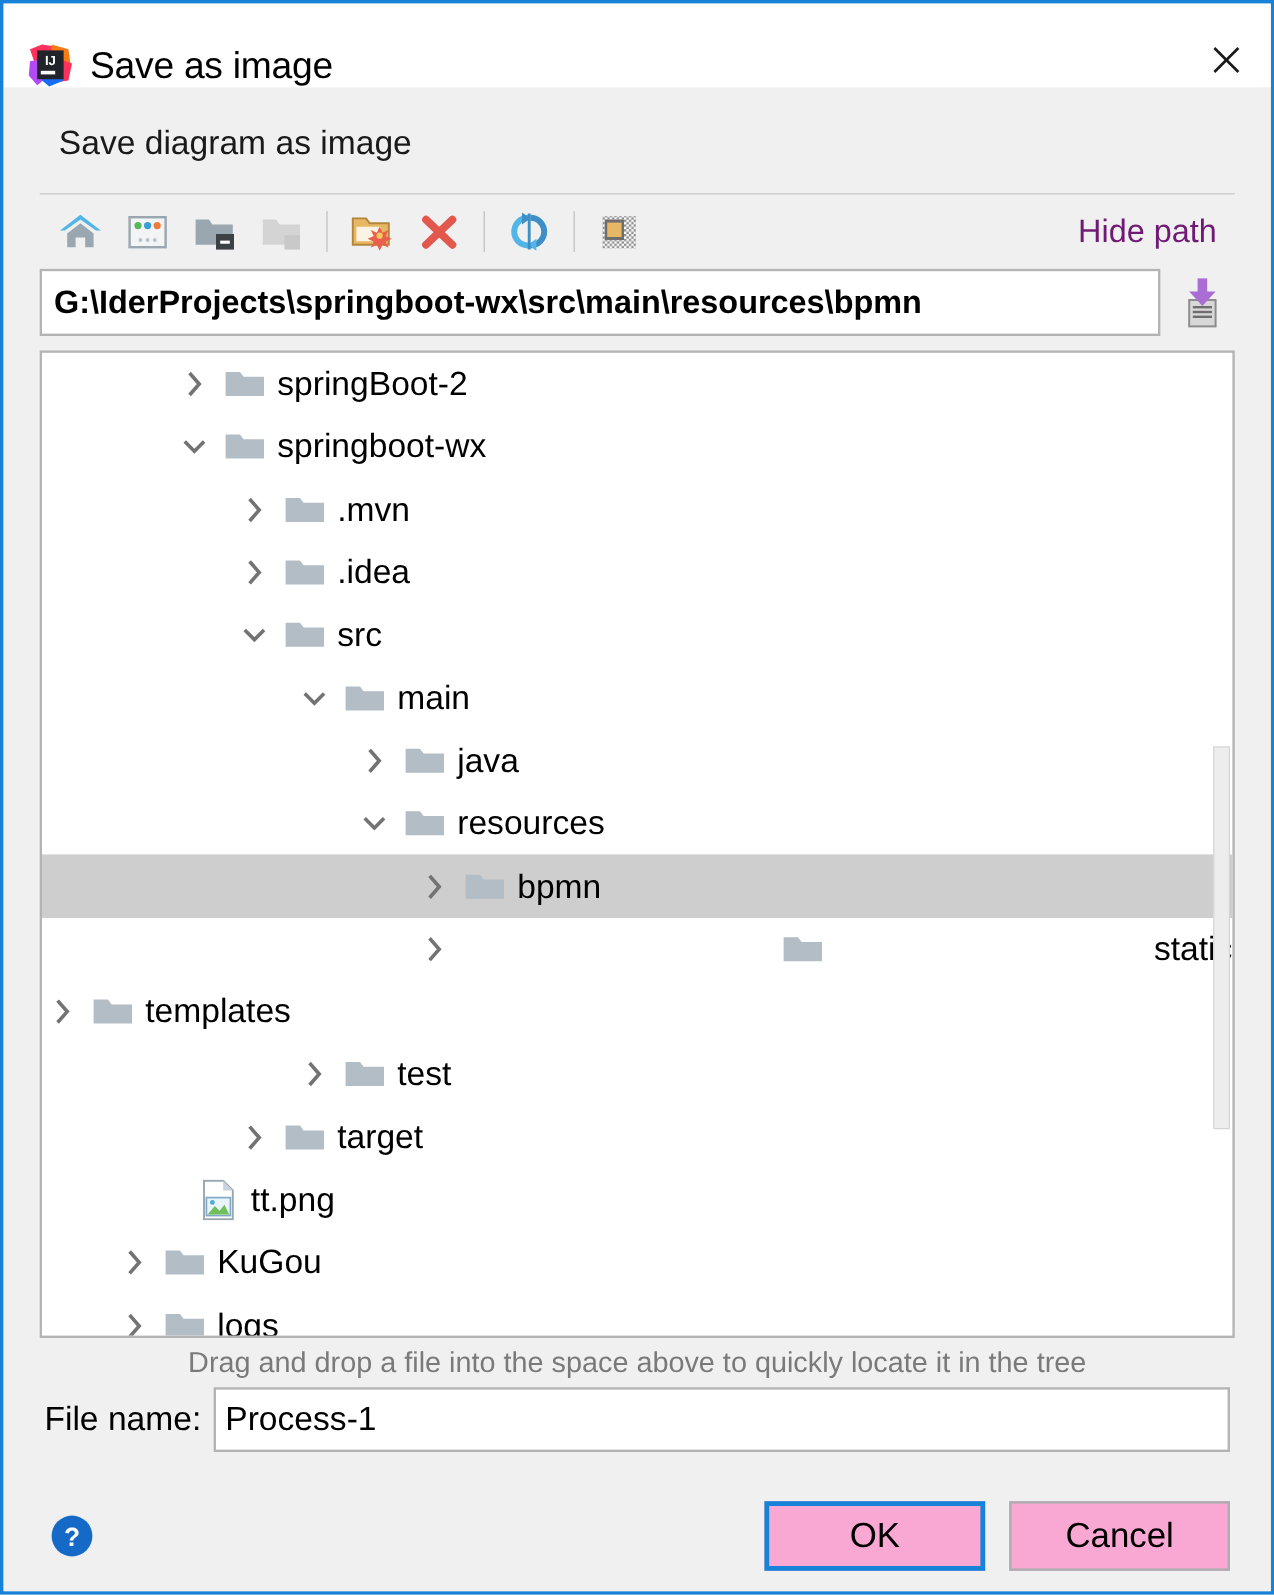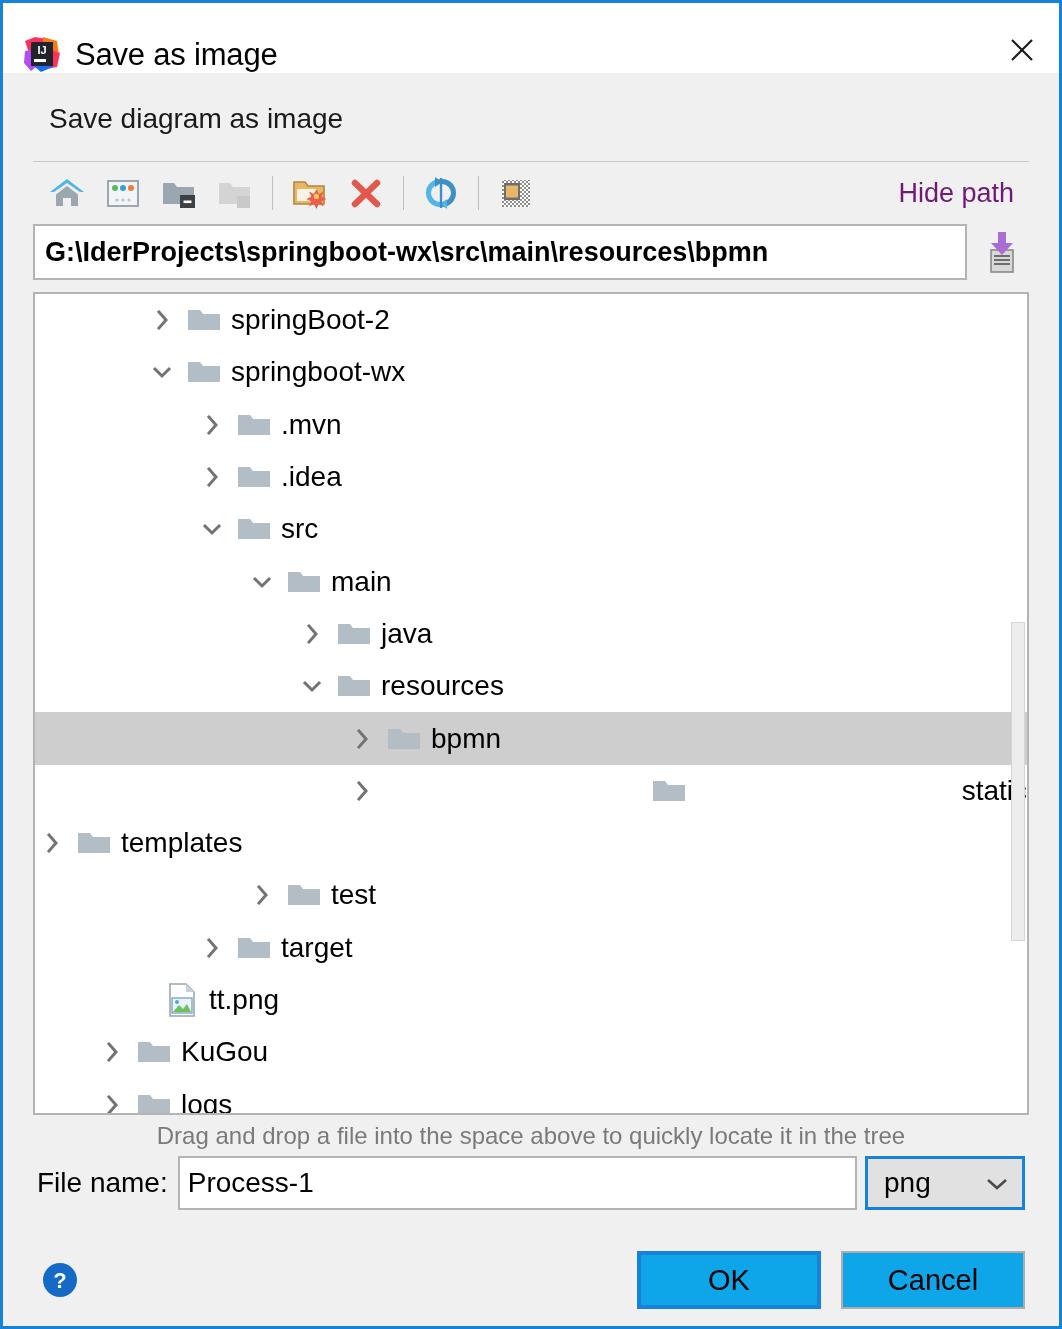--- a/index.html
+++ b/index.html
@@ -242,21 +242,21 @@
   }
   .help-btn {
     width: 46px; height: 46px;
     cursor: pointer;
     display: flex; align-items: center; justify-content: center;
   }
   .footer-spacer { flex: 1 1 auto; }
   .btn {
     height: 58px;
     min-width: 184px;
-    background: #0ea5e9;
+    background: #f9a8d4;
     border: 2px solid #ADADAD;
     display: flex;
     align-items: center;
     justify-content: center;
     font-size: 29px;
     color: #000000;
     cursor: pointer;
     margin-left: 20px;
   }
   .btn.default {
@@ -610,28 +610,20 @@
       <div class="scrollbar-track">
         <div class="scrollbar-thumb" id="sb-thumb" style="top: 40%; height: 39%;"></div>
       </div>
     </div>
 
     <div class="hint">Drag and drop a file into the space above to quickly locate it in the tree</div>
 
     <div class="filerow">
       <div class="file-label">File name:</div>
       <div class="file-input" placeholder="">Process-1</div>
-      <div class="ext-select">
-        <span>png</span>
-        <span>
-          <svg width="26" height="16" viewBox="0 0 26 16">
-            <polyline points="4,4 13,12 22,4" fill="none" stroke="#4A4A4A" stroke-width="2.6"></polyline>
-          </svg>
-        </span>
-      </div>
     </div>
 
     <div class="footer">
       <div class="help-btn">
         <svg width="44" height="44" viewBox="0 0 44 44">
           <circle cx="22" cy="22" r="17" fill="#1569C7"></circle>
           <text x="22" y="30" font-family="Liberation Sans, sans-serif" font-size="22" font-weight="bold" fill="#FFFFFF" text-anchor="middle">?</text>
         </svg>
       </div>
       <div class="footer-spacer"></div>

